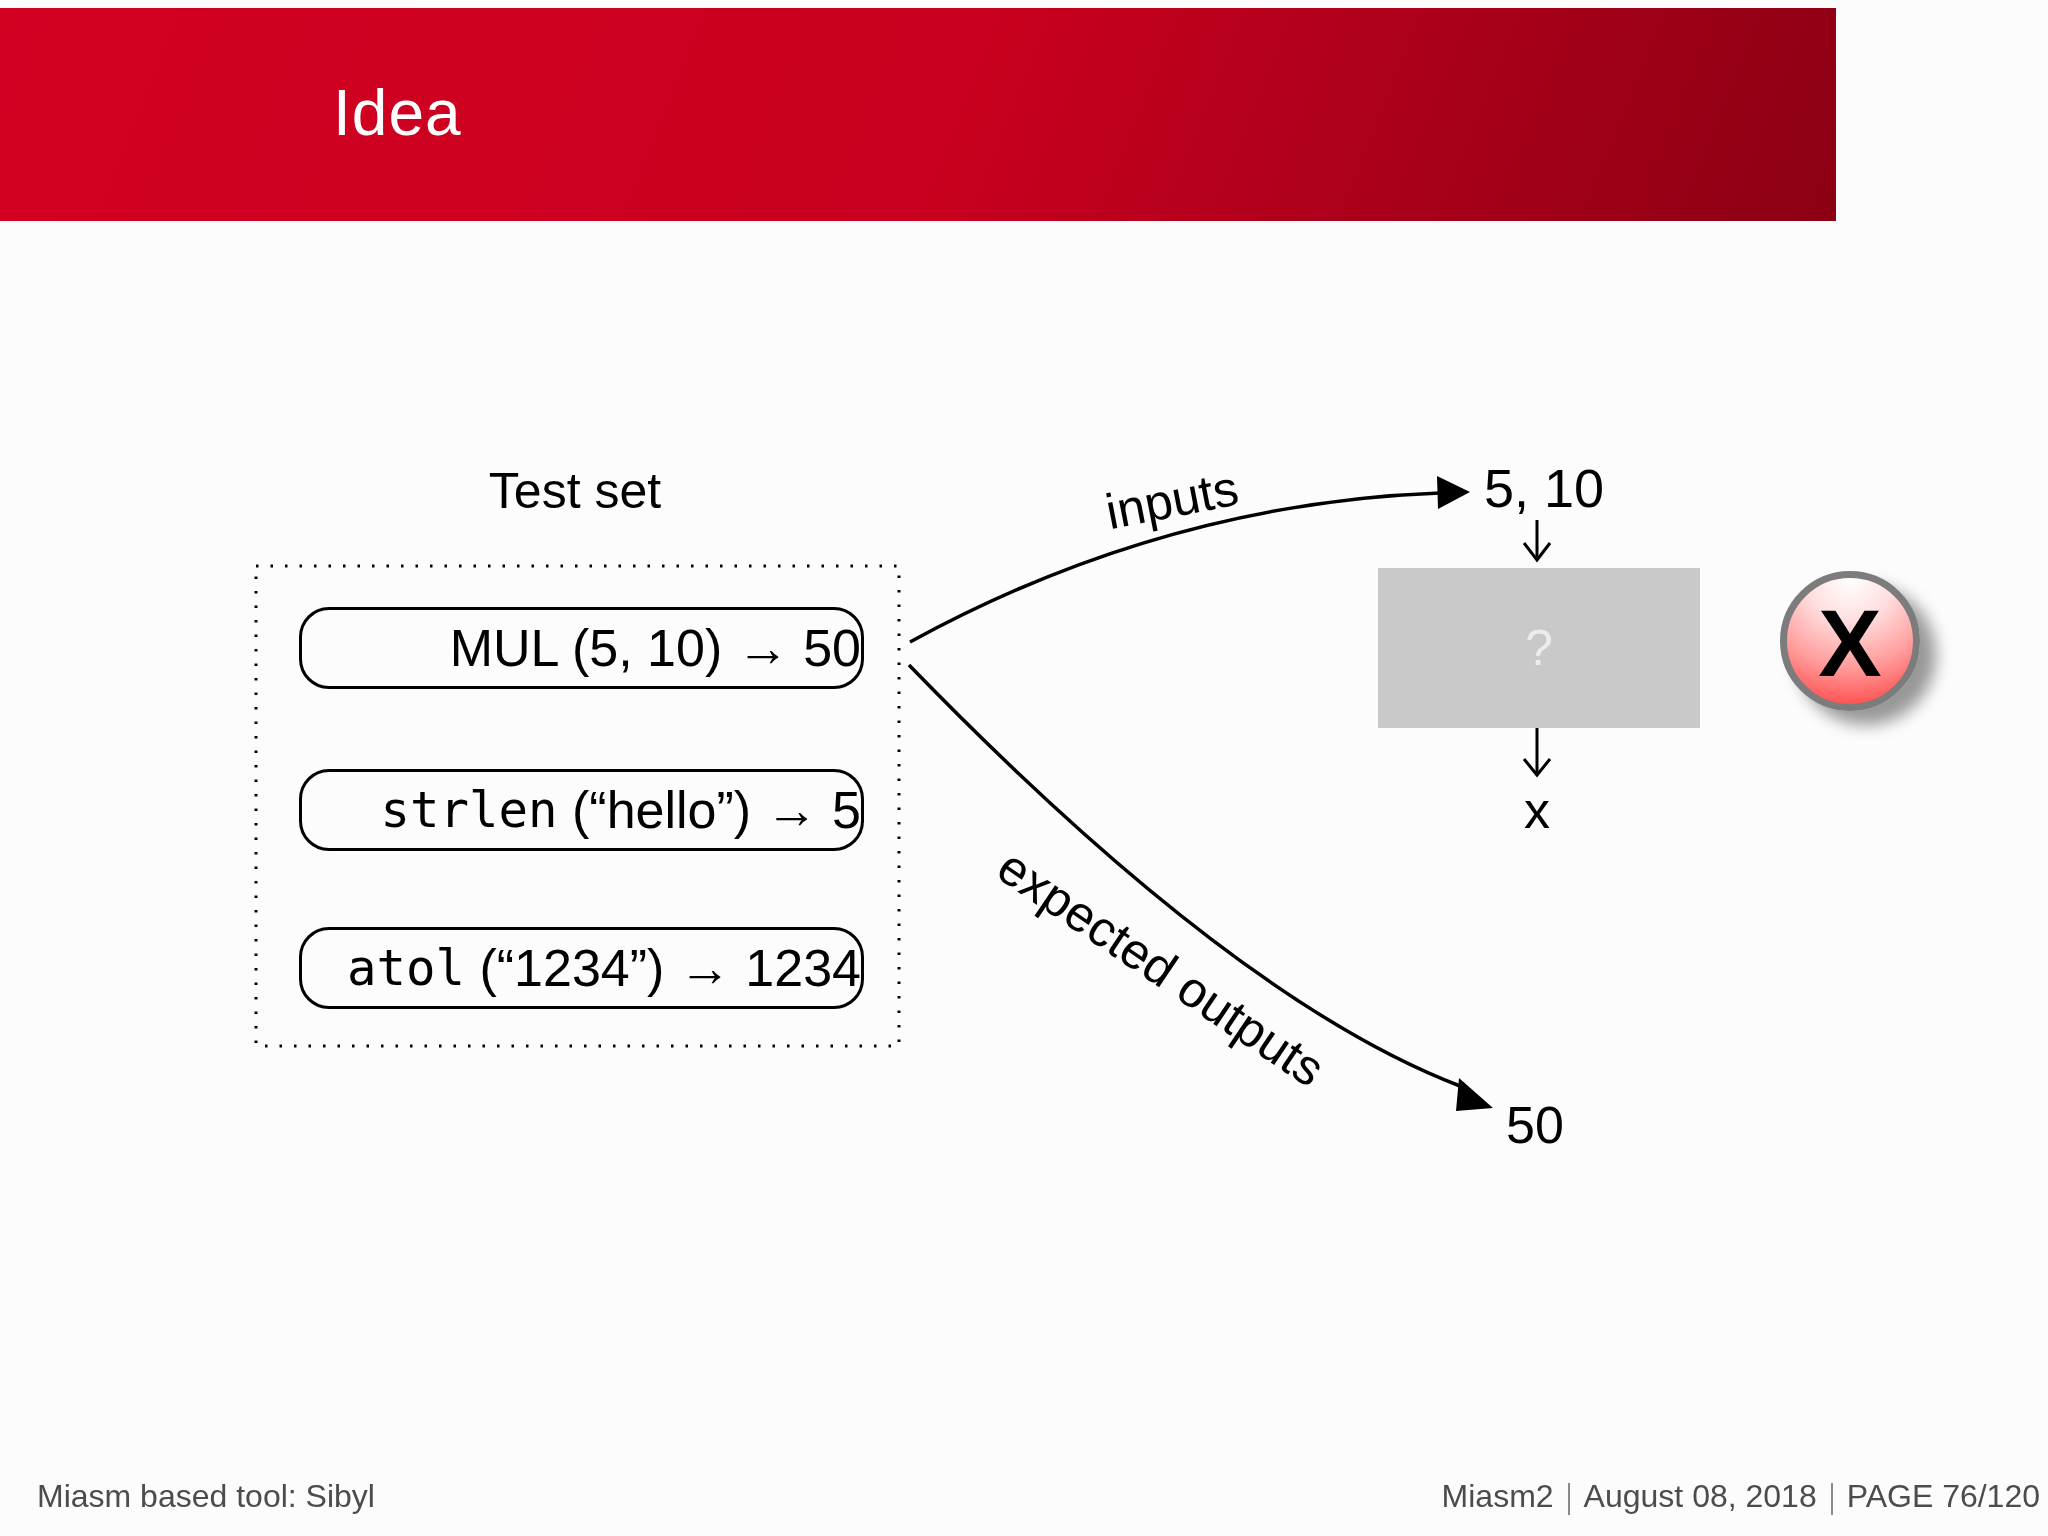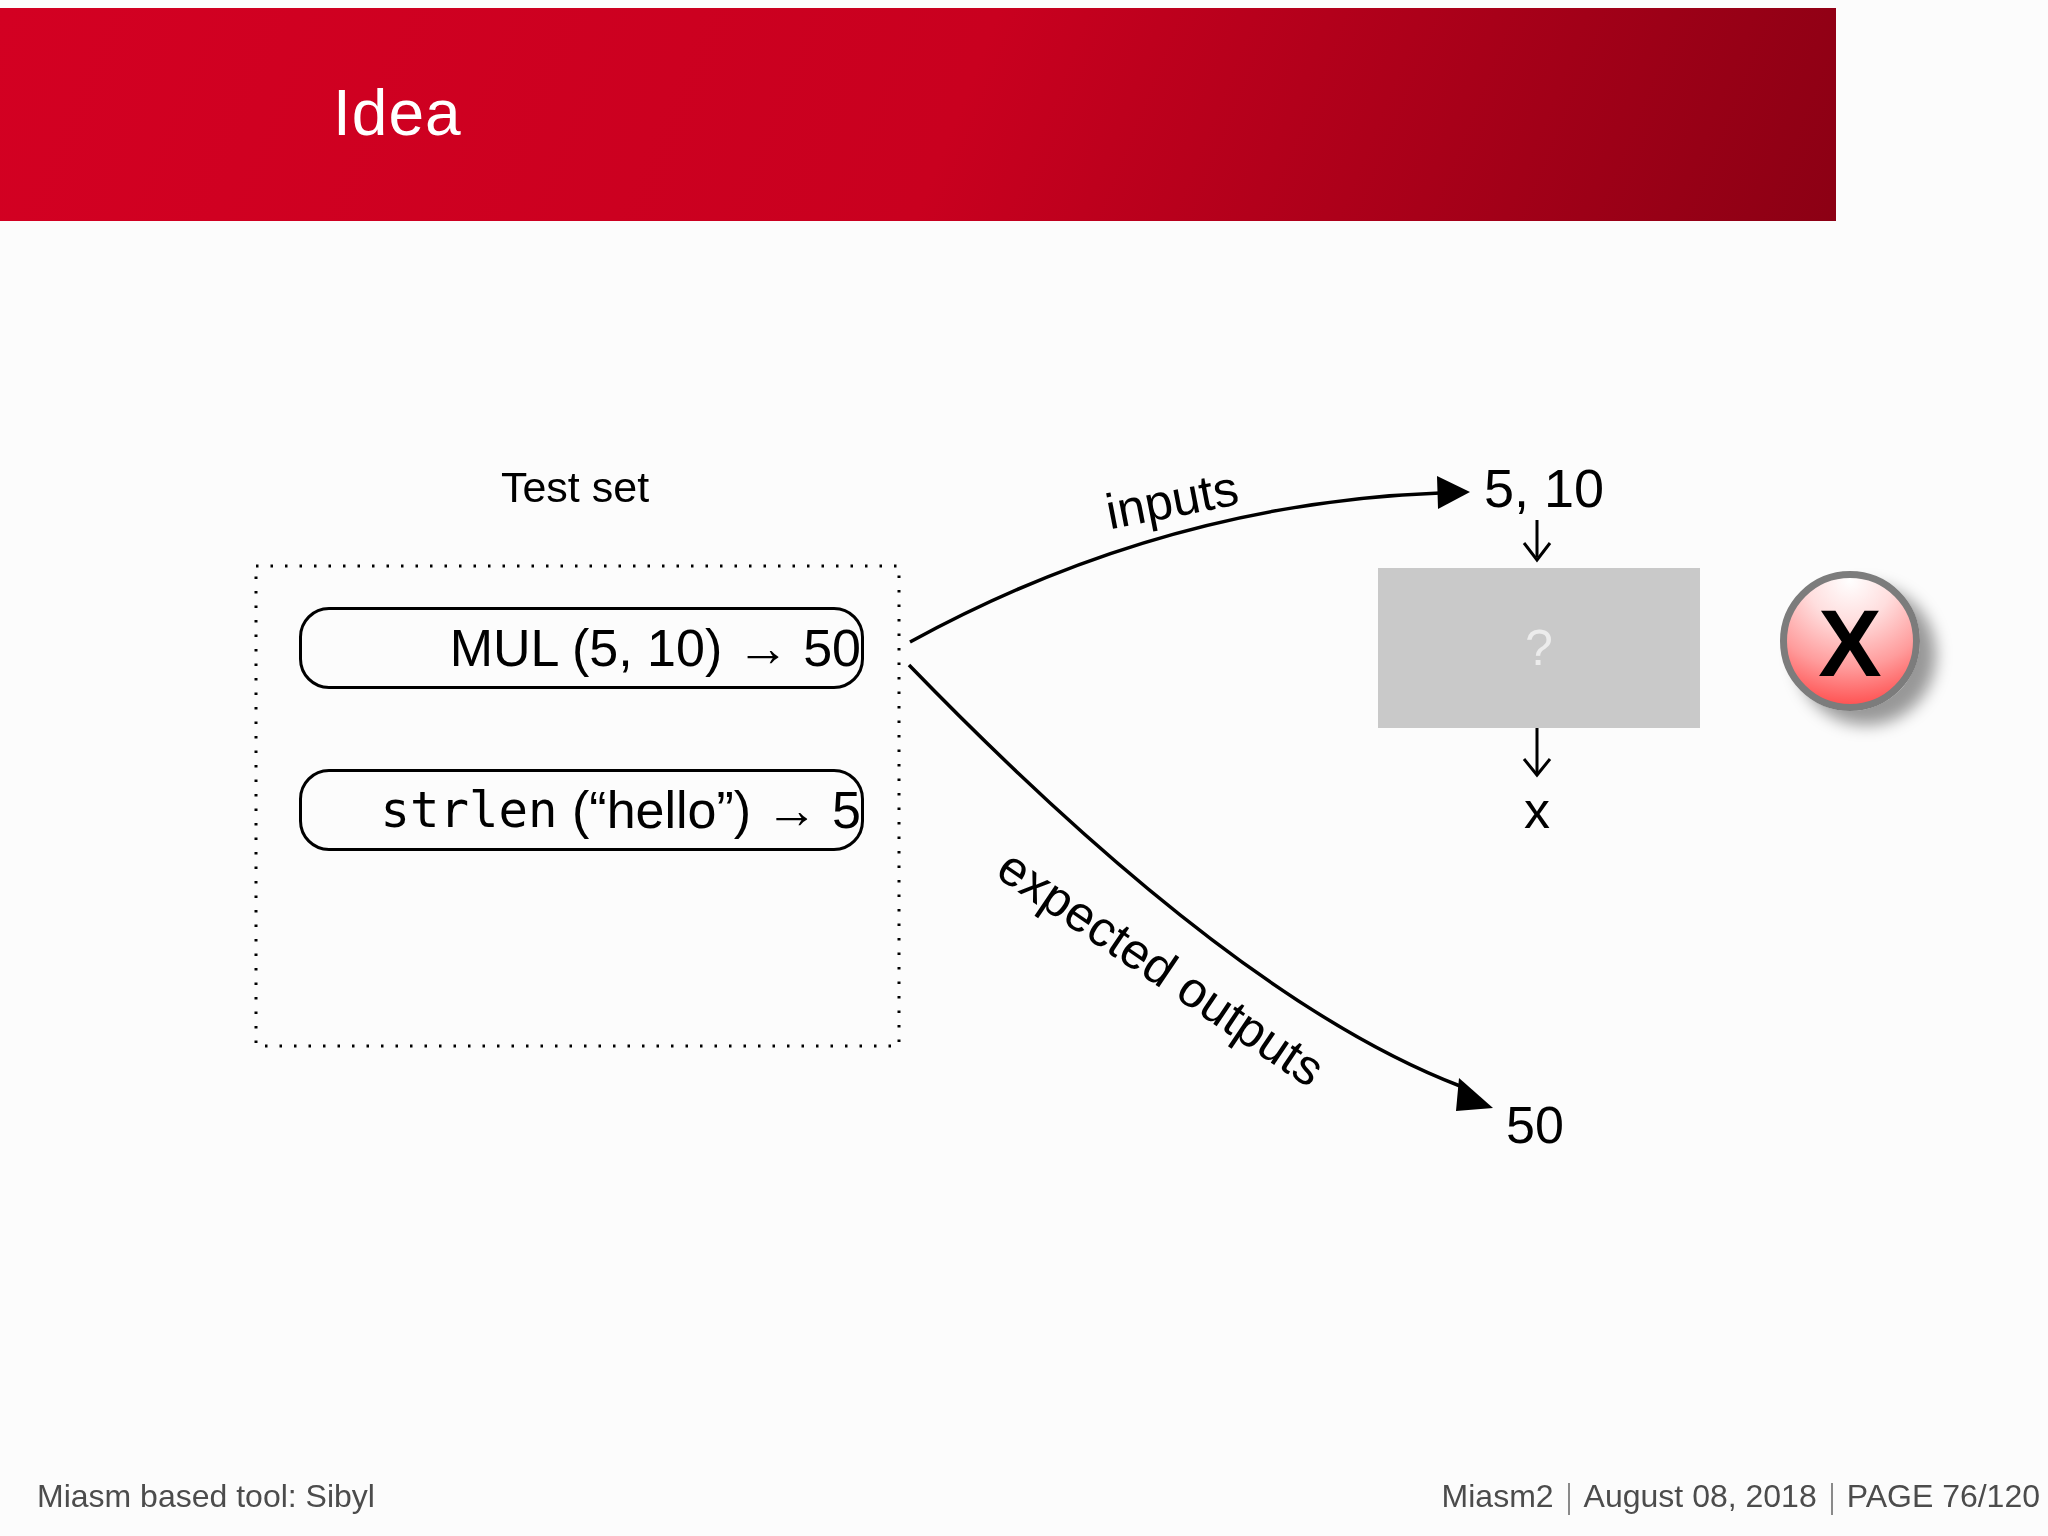--- a/index.html
+++ b/index.html
@@ -17,21 +17,21 @@
     background:linear-gradient(112deg,#d30022 0%,#c9001f 52%,#8c0014 100%);
     margin-top:8px;
   }
   .titlebar h1{
     position:absolute;left:333px;top:68px;margin:0;
     font-size:64px;font-weight:400;color:#ffffff;letter-spacing:1px;
   }
   
   .test-set-label{
     position:absolute;left:575px;top:464px;transform:translateX(-50%);
-    font-size:43px;line-height:1.1;white-space:nowrap;
+    font-size:50px;line-height:1.1;white-space:nowrap;
   }
   .case-box{
     position:absolute;left:299px;width:565px;height:82px;
     box-sizing:border-box;border:3px solid #000;border-radius:30px;
     display:flex;align-items:center;justify-content:flex-end;
     background:transparent;
   }
   .case-box .sans{font-size:52px;white-space:pre;}
   .case-box .mono{font-family:"DejaVu Sans Mono",monospace;font-size:49px;white-space:pre;}
   .cb1{top:607px;} .cb2{top:769px;} .cb3{top:927px;}
@@ -101,20 +101,24 @@
   </svg>
 
   <div class="case-box cb1">
     <span class="mono"></span>
       <span class="sans">MUL (5, 10) → 50</span>
   </div>
   <div class="case-box cb2">
     <span class="mono">strlen</span>
       <span class="sans"> (“hello”) → 5</span>
   </div>
+  <div class="case-box cb3">
+    <span class="mono">atol</span>
+      <span class="sans"> (“1234”) → 1234</span>
+  </div>
 
   <div class="rot-label rot-inputs">inputs</div>
   <div class="rot-label rot-expected">expected outputs</div>
 
   <div class="val v-inputs">5, 10</div>
 
   <div class="mystery-box">
     <span>?</span>
   </div>
 

